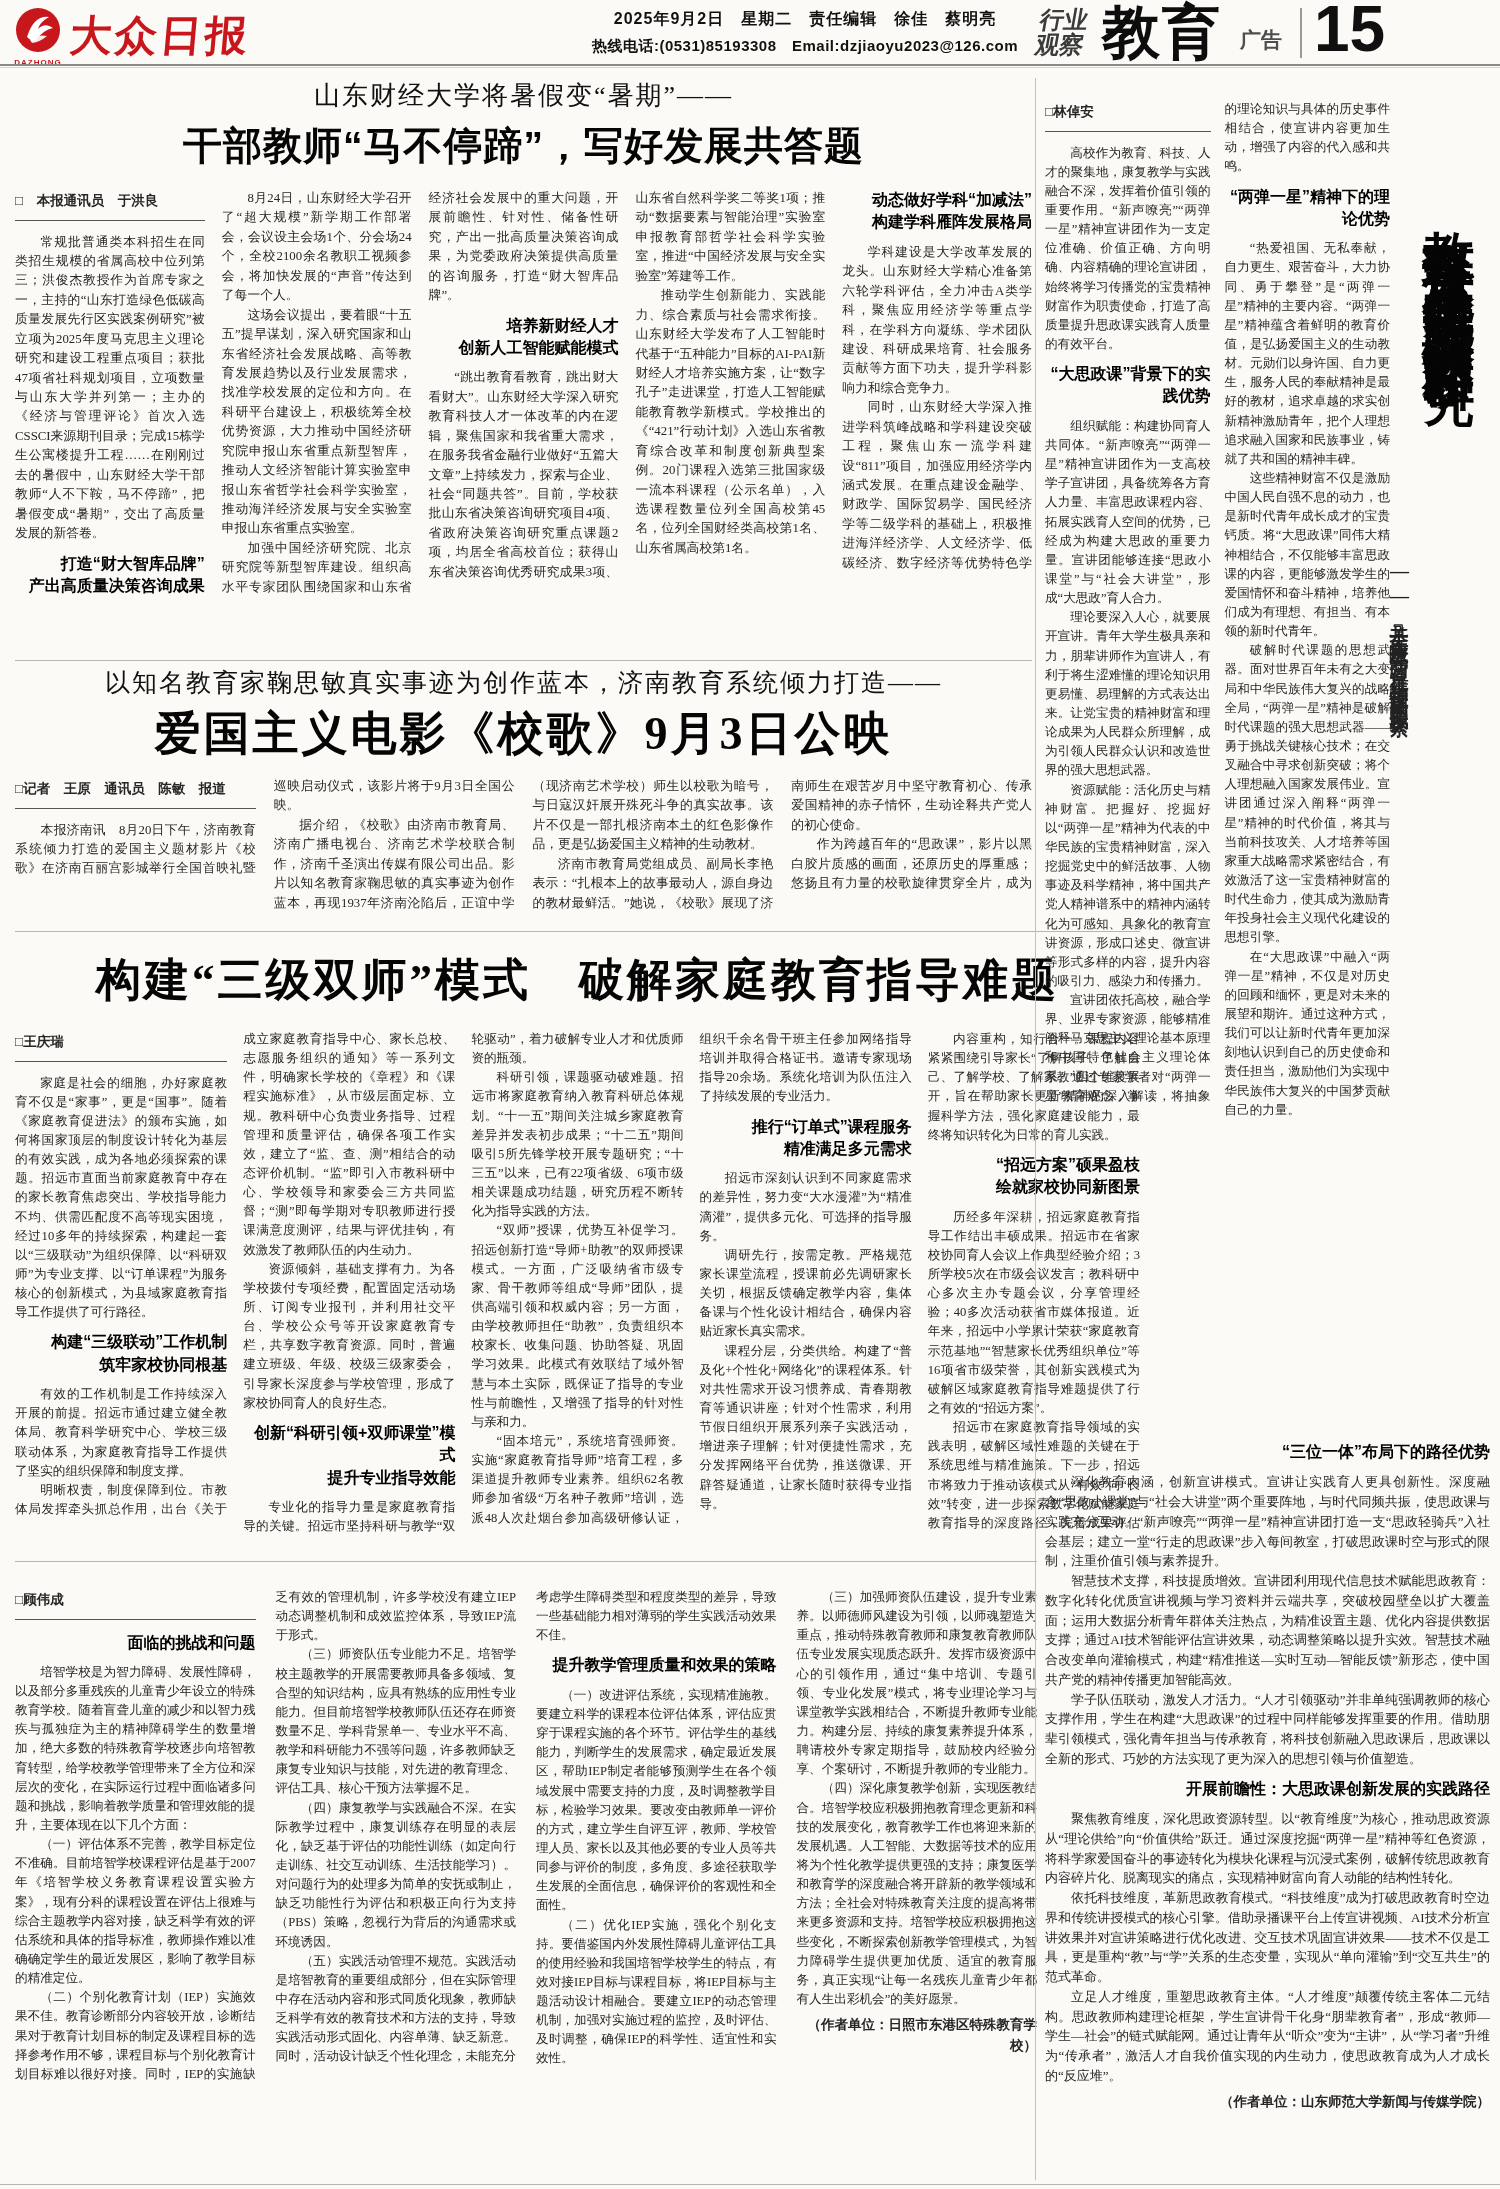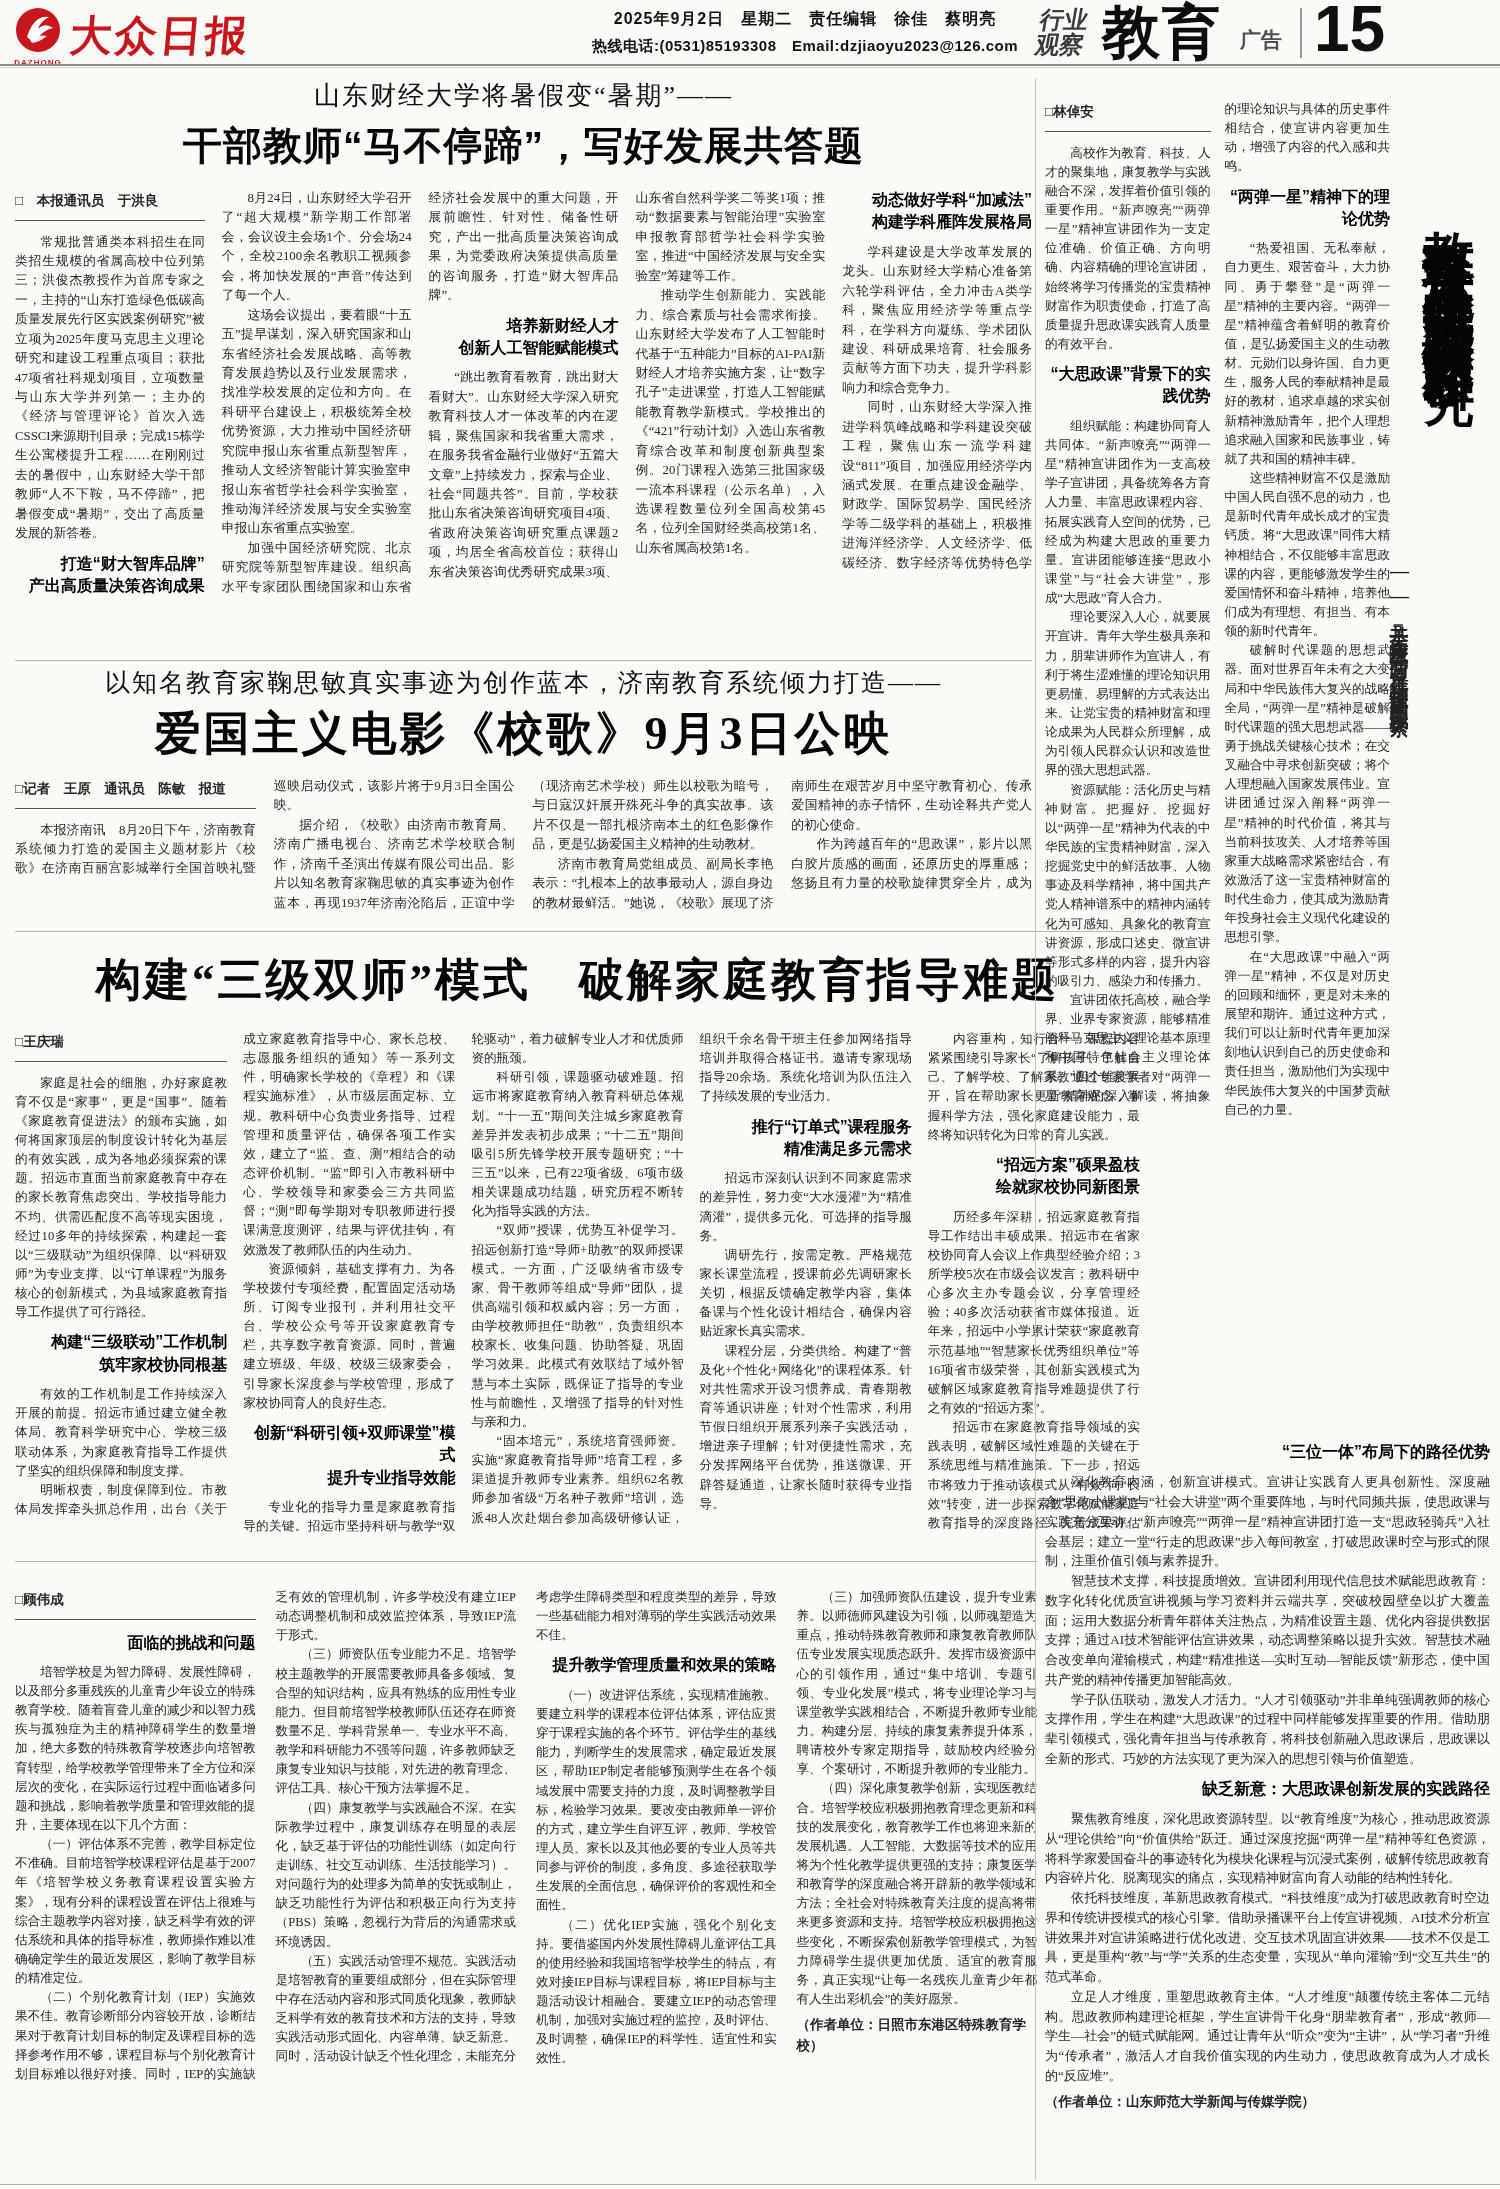--- a/index.html
+++ b/index.html
@@ -33,21 +33,21 @@
   .article{position:absolute;overflow:hidden;}
   .kicker{text-align:center;font-size:26px;color:#111;letter-spacing:2px;}
   .headline-sans{text-align:center;font-weight:900;color:#050505;font-family:"Liberation Sans","DejaVu Sans",sans-serif;}
   .headline-serif{text-align:center;font-weight:900;color:#050505;letter-spacing:3px;}
   .body-cols{text-align:justify;font-size:12.8px;line-height:1.52;color:#262626;overflow:hidden;}
   .seg-p{margin:0;text-indent:2em;}
   .seg-h{margin:9px 0;text-indent:0;text-align:right;font-weight:bold;font-size:16px;line-height:1.4;
     white-space:pre-line;color:#000;font-family:"Liberation Sans","DejaVu Sans",sans-serif;-webkit-column-break-inside:avoid;break-inside:avoid;}
   .seg-by{margin:2px auto 12px;text-indent:0;text-align:left;font-size:13.5px;font-weight:bold;
     border-bottom:1px solid #555;padding-bottom:8px;}
-  .seg-credit{margin-top:6px;text-indent:0;text-align:left;font-weight:bold;font-size:13.5px;
+  .seg-credit{margin-top:6px;text-indent:0;text-align:right;font-weight:bold;font-size:13.5px;
     font-family:"Liberation Sans","DejaVu Sans",sans-serif;}
   .hline{position:absolute;height:1px;background:#b9b5ac;}
   .vline{position:absolute;width:1px;background:#c4c0b7;}
   
   .vtitle{position:absolute;writing-mode:vertical-rl;text-orientation:upright;
     font-size:52px;font-weight:900;letter-spacing:7px;color:#050505;
     font-family:"Liberation Sans","DejaVu Sans",sans-serif;}
   .vsubtitle{position:absolute;writing-mode:vertical-rl;text-orientation:upright;
     font-size:19px;letter-spacing:4px;color:#222;font-weight:bold;}
 </style>
@@ -192,21 +192,21 @@
 <div class="vsubtitle" style="left:1386px;top:560px;height:900px;">——基于『新声嘹亮』『两弹一星』精神宣讲团的实践探索</div>
 
 <div class="vtitle" style="left:1414px;top:190px;height:1250px;">教育科技人才三维赋能大思政课的创新路径研究</div>
 
 <div class="article" style="left:1045px;top:1432px;width:445px;height:742px;">
   <div class="body-cols" style="height:742px;font-size:13px;">
       <h4 class="seg-h">“三位一体”布局下的路径优势</h4>
       <p class="seg-p">深化教育内涵，创新宣讲模式。宣讲让实践育人更具创新性。深度融合“思政小课堂”与“社会大讲堂”两个重要阵地，与时代同频共振，使思政课与实践充分互动。“新声嘹亮”“两弹一星”精神宣讲团打造一支“思政轻骑兵”入社会基层；建立一堂“行走的思政课”步入每间教室，打破思政课时空与形式的限制，注重价值引领与素养提升。</p>
       <p class="seg-p">智慧技术支撑，科技提质增效。宣讲团利用现代信息技术赋能思政教育：数字化转化优质宣讲视频与学习资料并云端共享，突破校园壁垒以扩大覆盖面；运用大数据分析青年群体关注热点，为精准设置主题、优化内容提供数据支撑；通过AI技术智能评估宣讲效果，动态调整策略以提升实效。智慧技术融合改变单向灌输模式，构建“精准推送—实时互动—智能反馈”新形态，使中国共产党的精神传播更加智能高效。</p>
       <p class="seg-p">学子队伍联动，激发人才活力。“人才引领驱动”并非单纯强调教师的核心支撑作用，学生在构建“大思政课”的过程中同样能够发挥重要的作用。借助朋辈引领模式，强化青年担当与传承教育，将科技创新融入思政课后，思政课以全新的形式、巧妙的方法实现了更为深入的思想引领与价值塑造。</p>
-      <h4 class="seg-h">缺乏新意：大思政课创新发展的实践路径</h4>
+      <h4 class="seg-h">开展前瞻性：大思政课创新发展的实践路径</h4>
       <p class="seg-p">聚焦教育维度，深化思政资源转型。以“教育维度”为核心，推动思政资源从“理论供给”向“价值供给”跃迁。通过深度挖掘“两弹一星”精神等红色资源，将科学家爱国奋斗的事迹转化为模块化课程与沉浸式案例，破解传统思政教育内容碎片化、脱离现实的痛点，实现精神财富向育人动能的结构性转化。</p>
       <p class="seg-p">依托科技维度，革新思政教育模式。“科技维度”成为打破思政教育时空边界和传统讲授模式的核心引擎。借助录播课平台上传宣讲视频、AI技术分析宣讲效果并对宣讲策略进行优化改进、交互技术巩固宣讲效果——技术不仅是工具，更是重构“教”与“学”关系的生态变量，实现从“单向灌输”到“交互共生”的范式革命。</p>
       <p class="seg-p">立足人才维度，重塑思政教育主体。“人才维度”颠覆传统主客体二元结构。思政教师构建理论框架，学生宣讲骨干化身“朋辈教育者”，形成“教师—学生—社会”的链式赋能网。通过让青年从“听众”变为“主讲”，从“学习者”升维为“传承者”，激活人才自我价值实现的内生动力，使思政教育成为人才成长的“反应堆”。</p>
       <p class="seg-credit">（作者单位：山东师范大学新闻与传媒学院）</p>
     </div>
 </div>
 
 <div class="hline" style="left:0px;top:2184px;width:1500px;"></div>
 
 </body></html>

